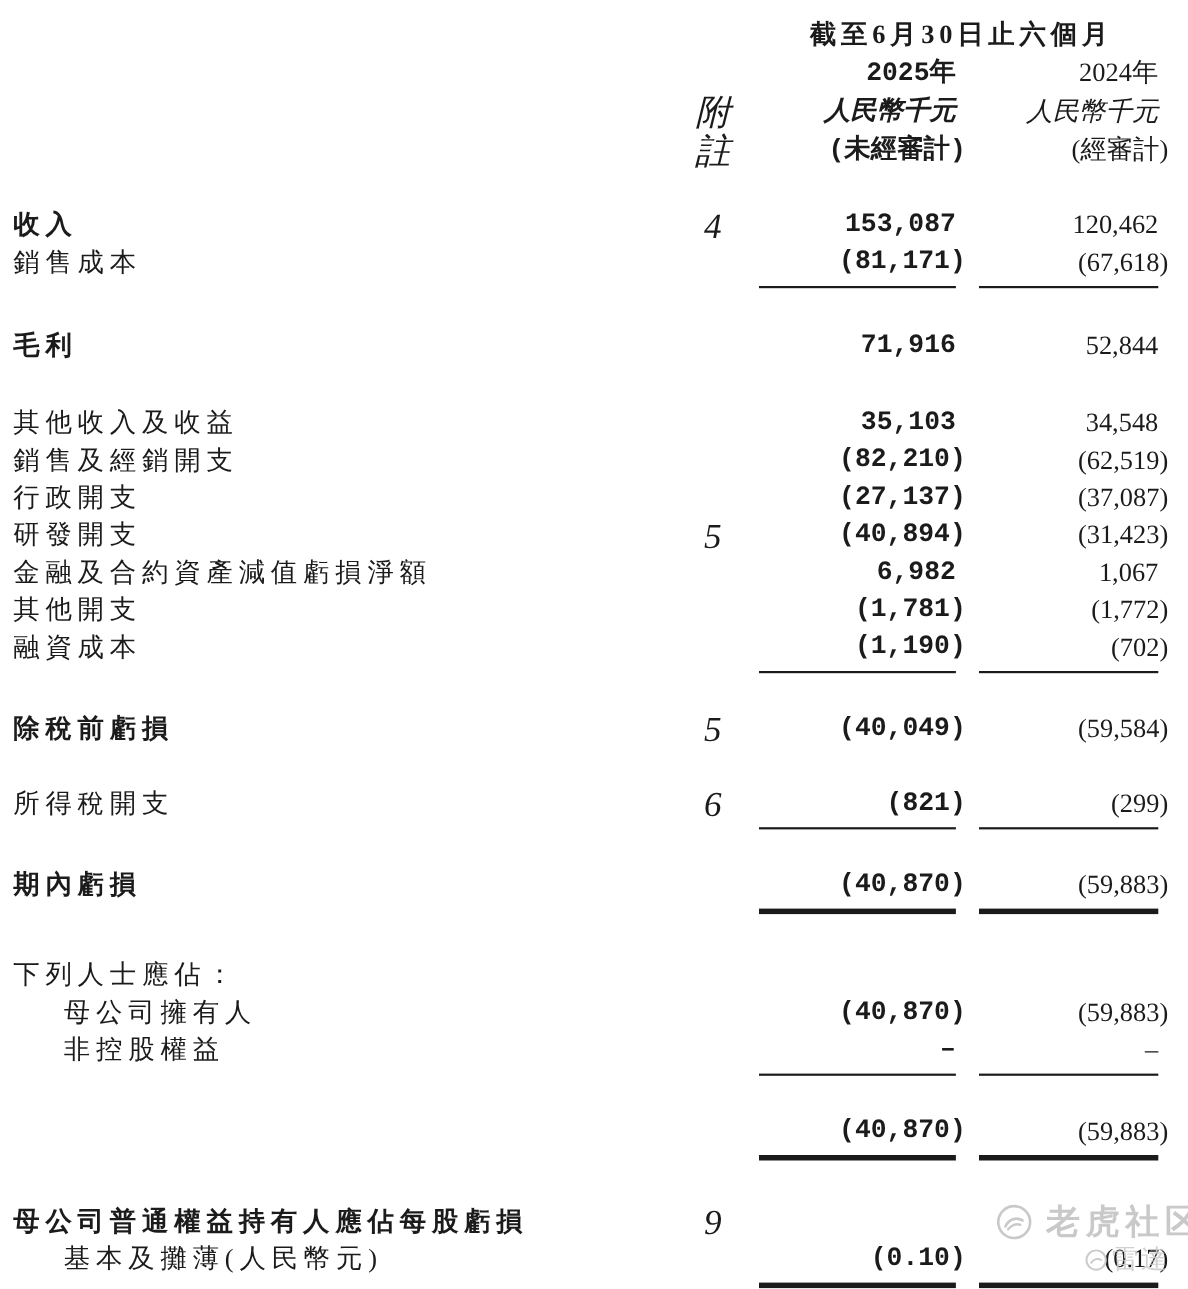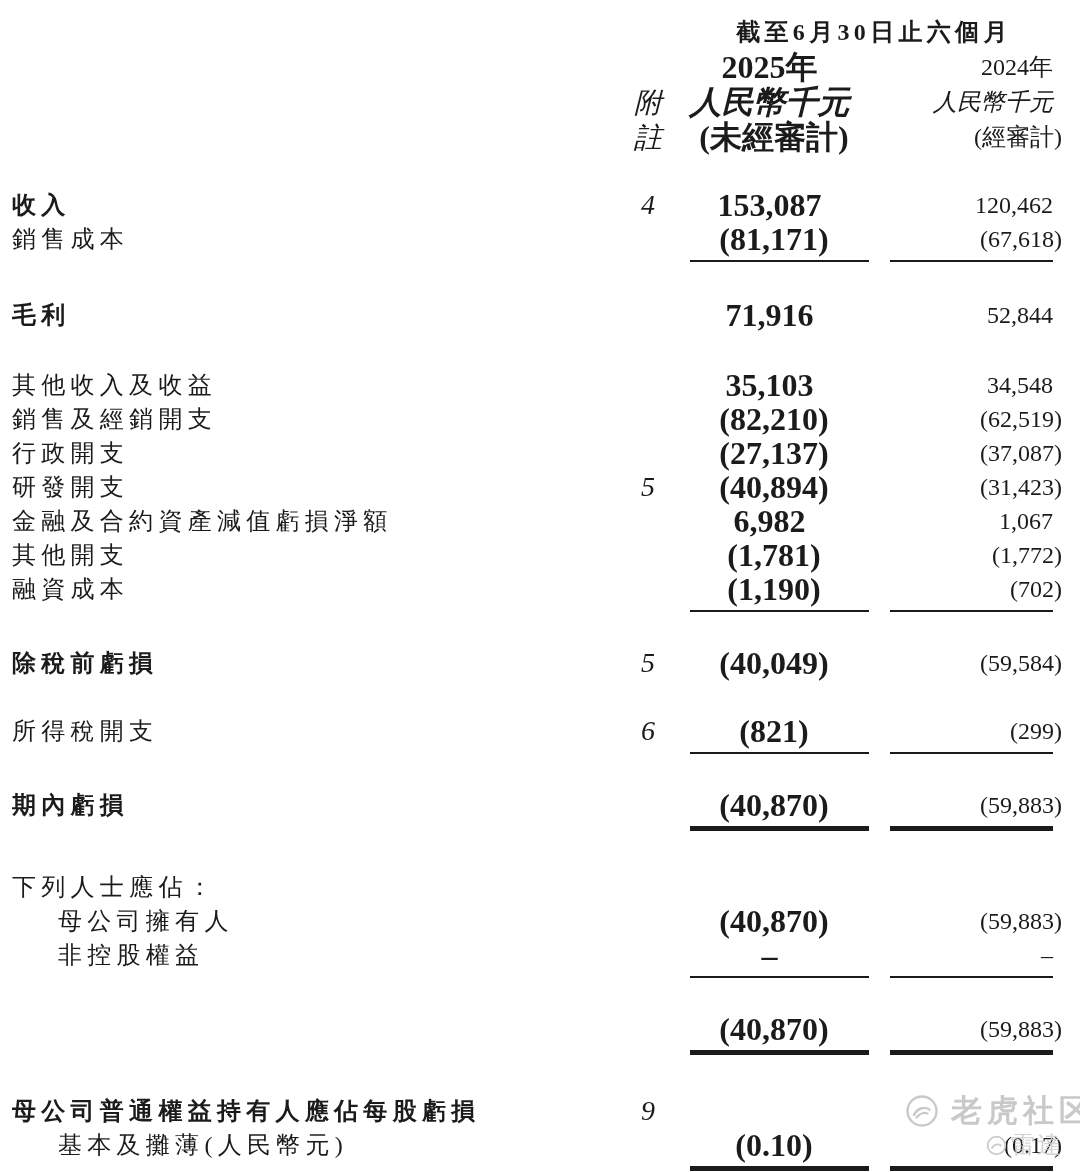--- a/index.html
+++ b/index.html
@@ -7,22 +7,22 @@
     width:1080px;height:1172px;background:#ffffff;color:#1b1b1b;
     font-family:"Liberation Serif","DejaVu Serif",serif;
     position:relative;overflow:hidden;
   }
   .page{padding:15px 18px 16px 12px;}
   
   .hrow,.row,.rrow{display:flex;}
   .hrow{height:35px;line-height:35px;}
   .row{height:34px;line-height:34px;}
   .lbl{flex:1;font-size:24px;letter-spacing:.22em;white-space:nowrap;}
-  .note{width:44px;text-align:center;font-size:28px;font-style:italic;}
-  .v25{width:208px;text-align:center;font-size:32px;white-space:nowrap;}
+  .note{width:44px;text-align:center;font-size:32px;font-style:italic;}
+  .v25{width:208px;text-align:right;font-size:24px;white-space:nowrap;font-family:Liberation Mono, monospace;}
   .v24{width:184px;text-align:right;font-size:24px;white-space:nowrap;}
   .span2{width:392px;text-align:center;font-size:24px;letter-spacing:.18em;padding-left:16px;box-sizing:border-box;white-space:nowrap;}
   .pad{display:inline-block;width:9px;}
   .bold{font-weight:bold;}
   .italic{font-style:italic;}
   .indent{padding-left:46px;}
   
   .head{margin-bottom:33px;}
   
   .sp{margin-top:34px;}

